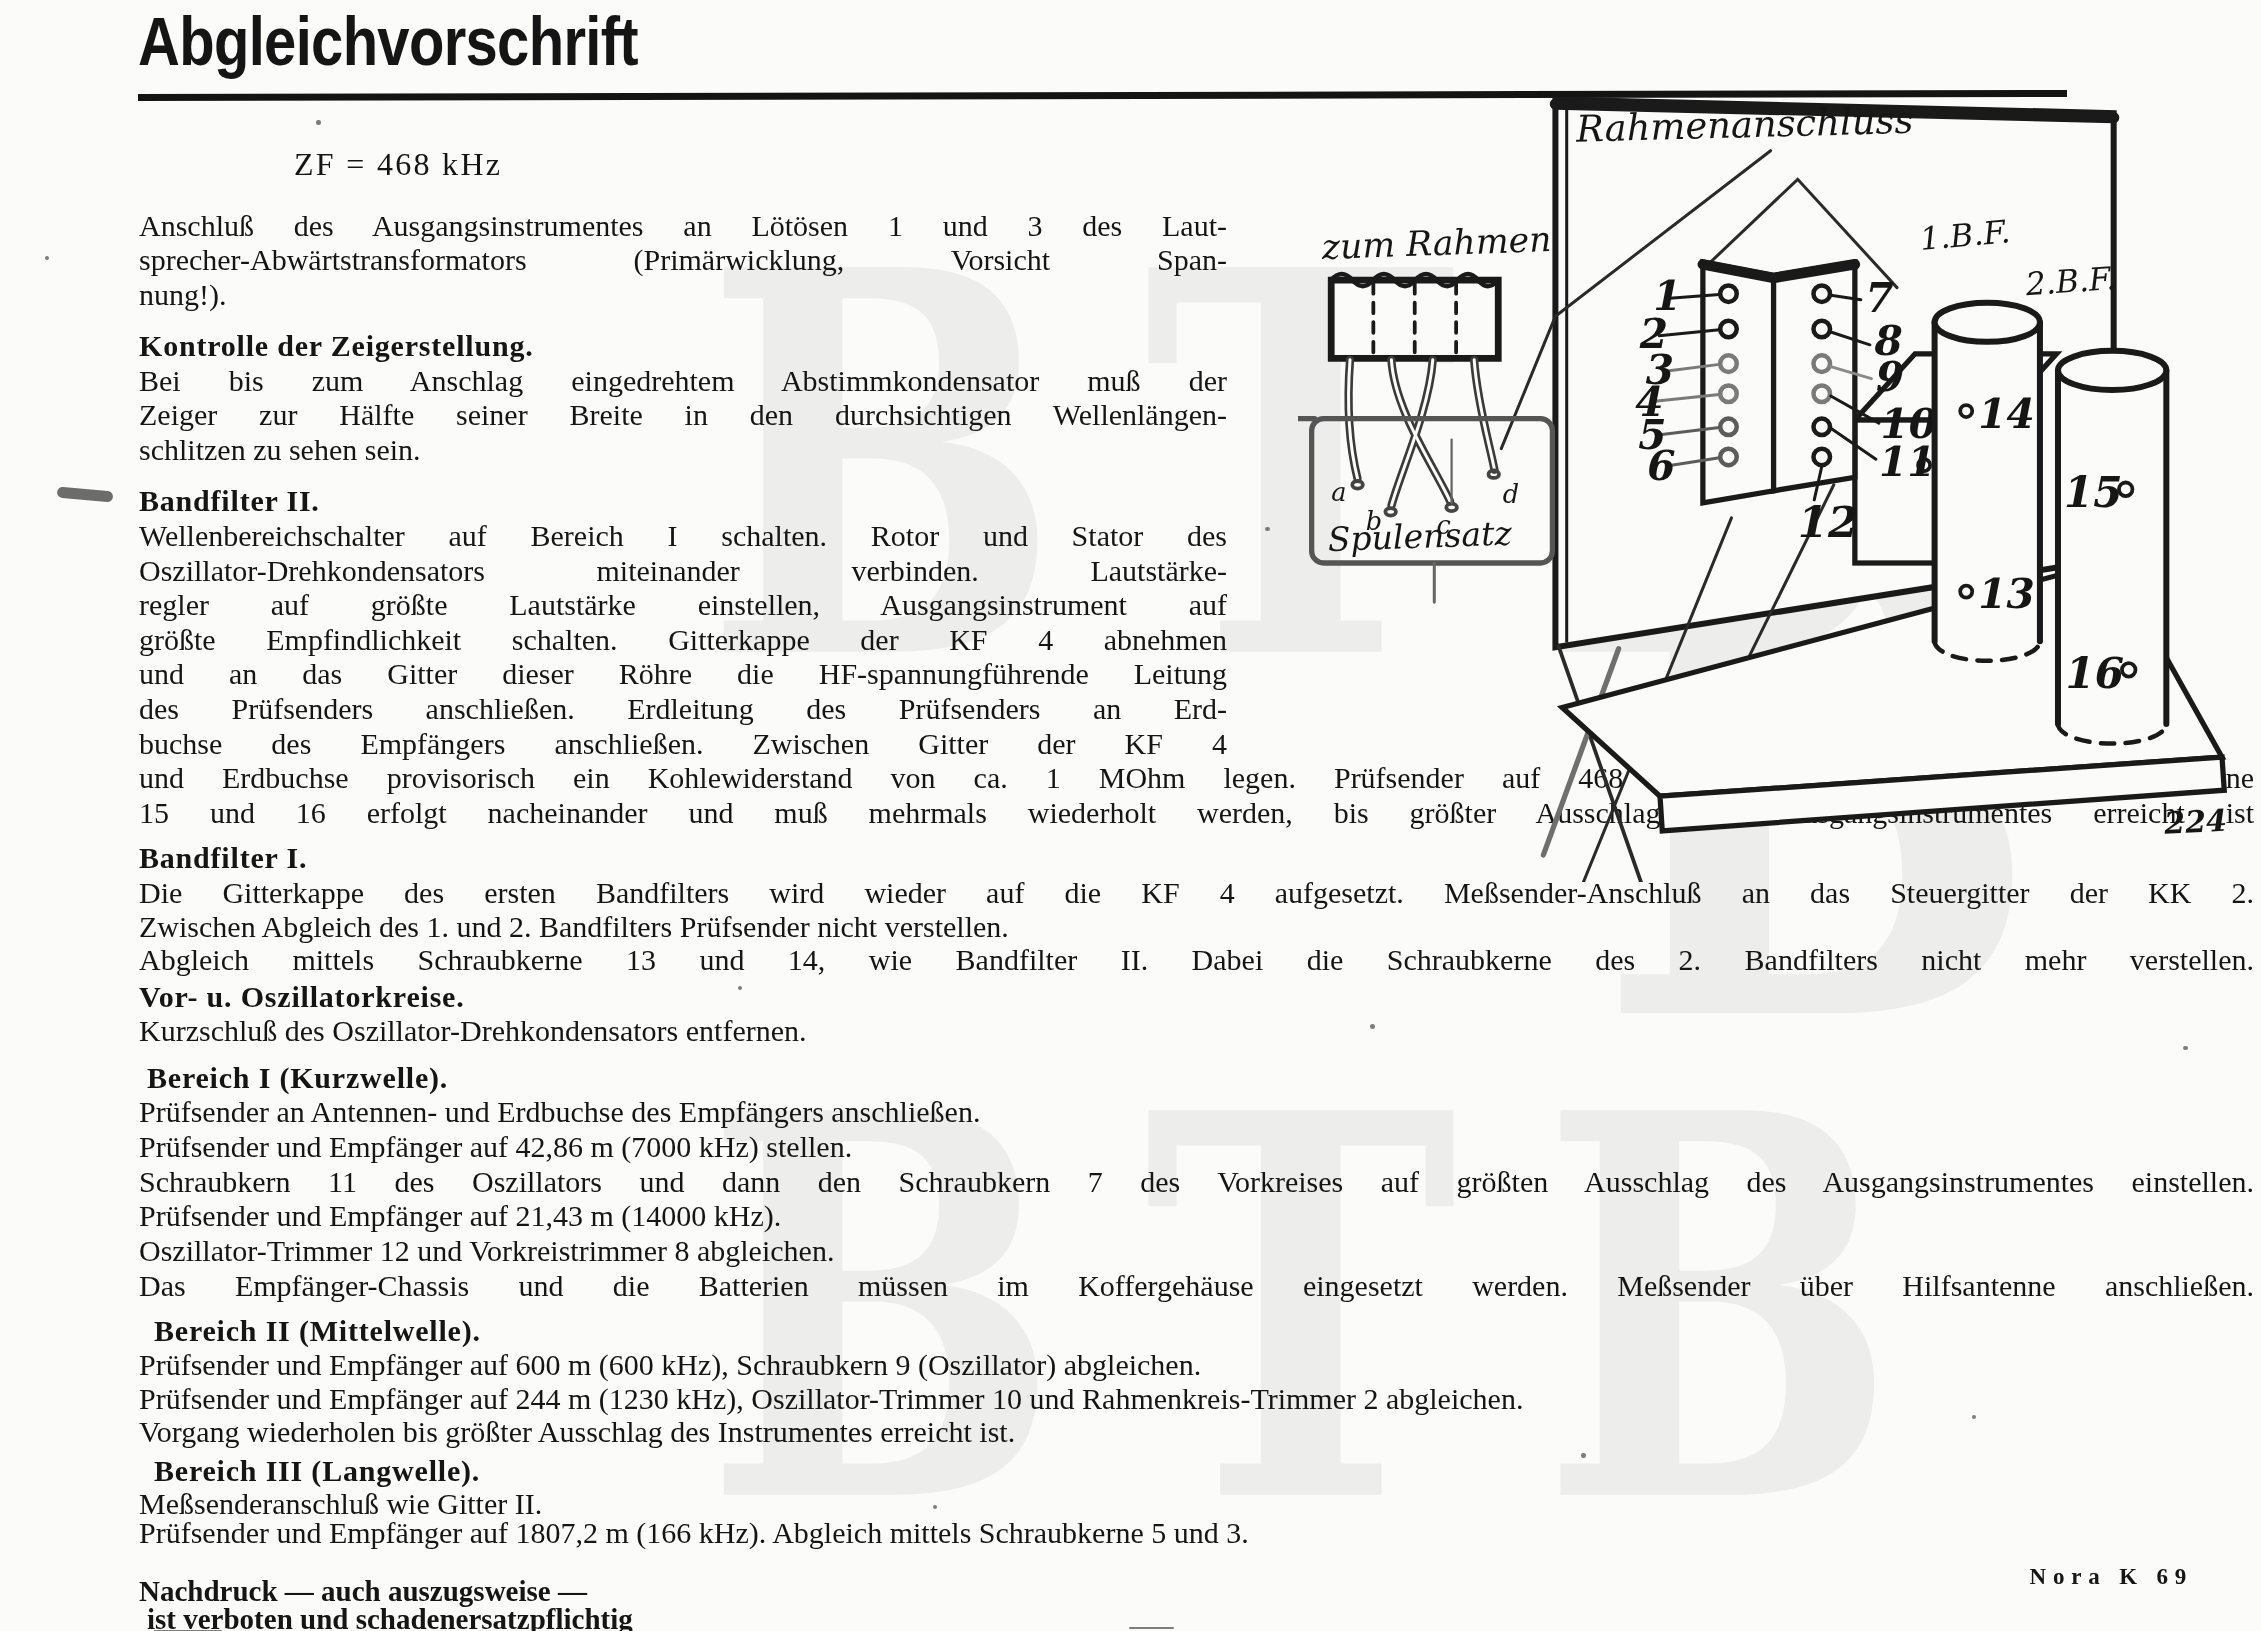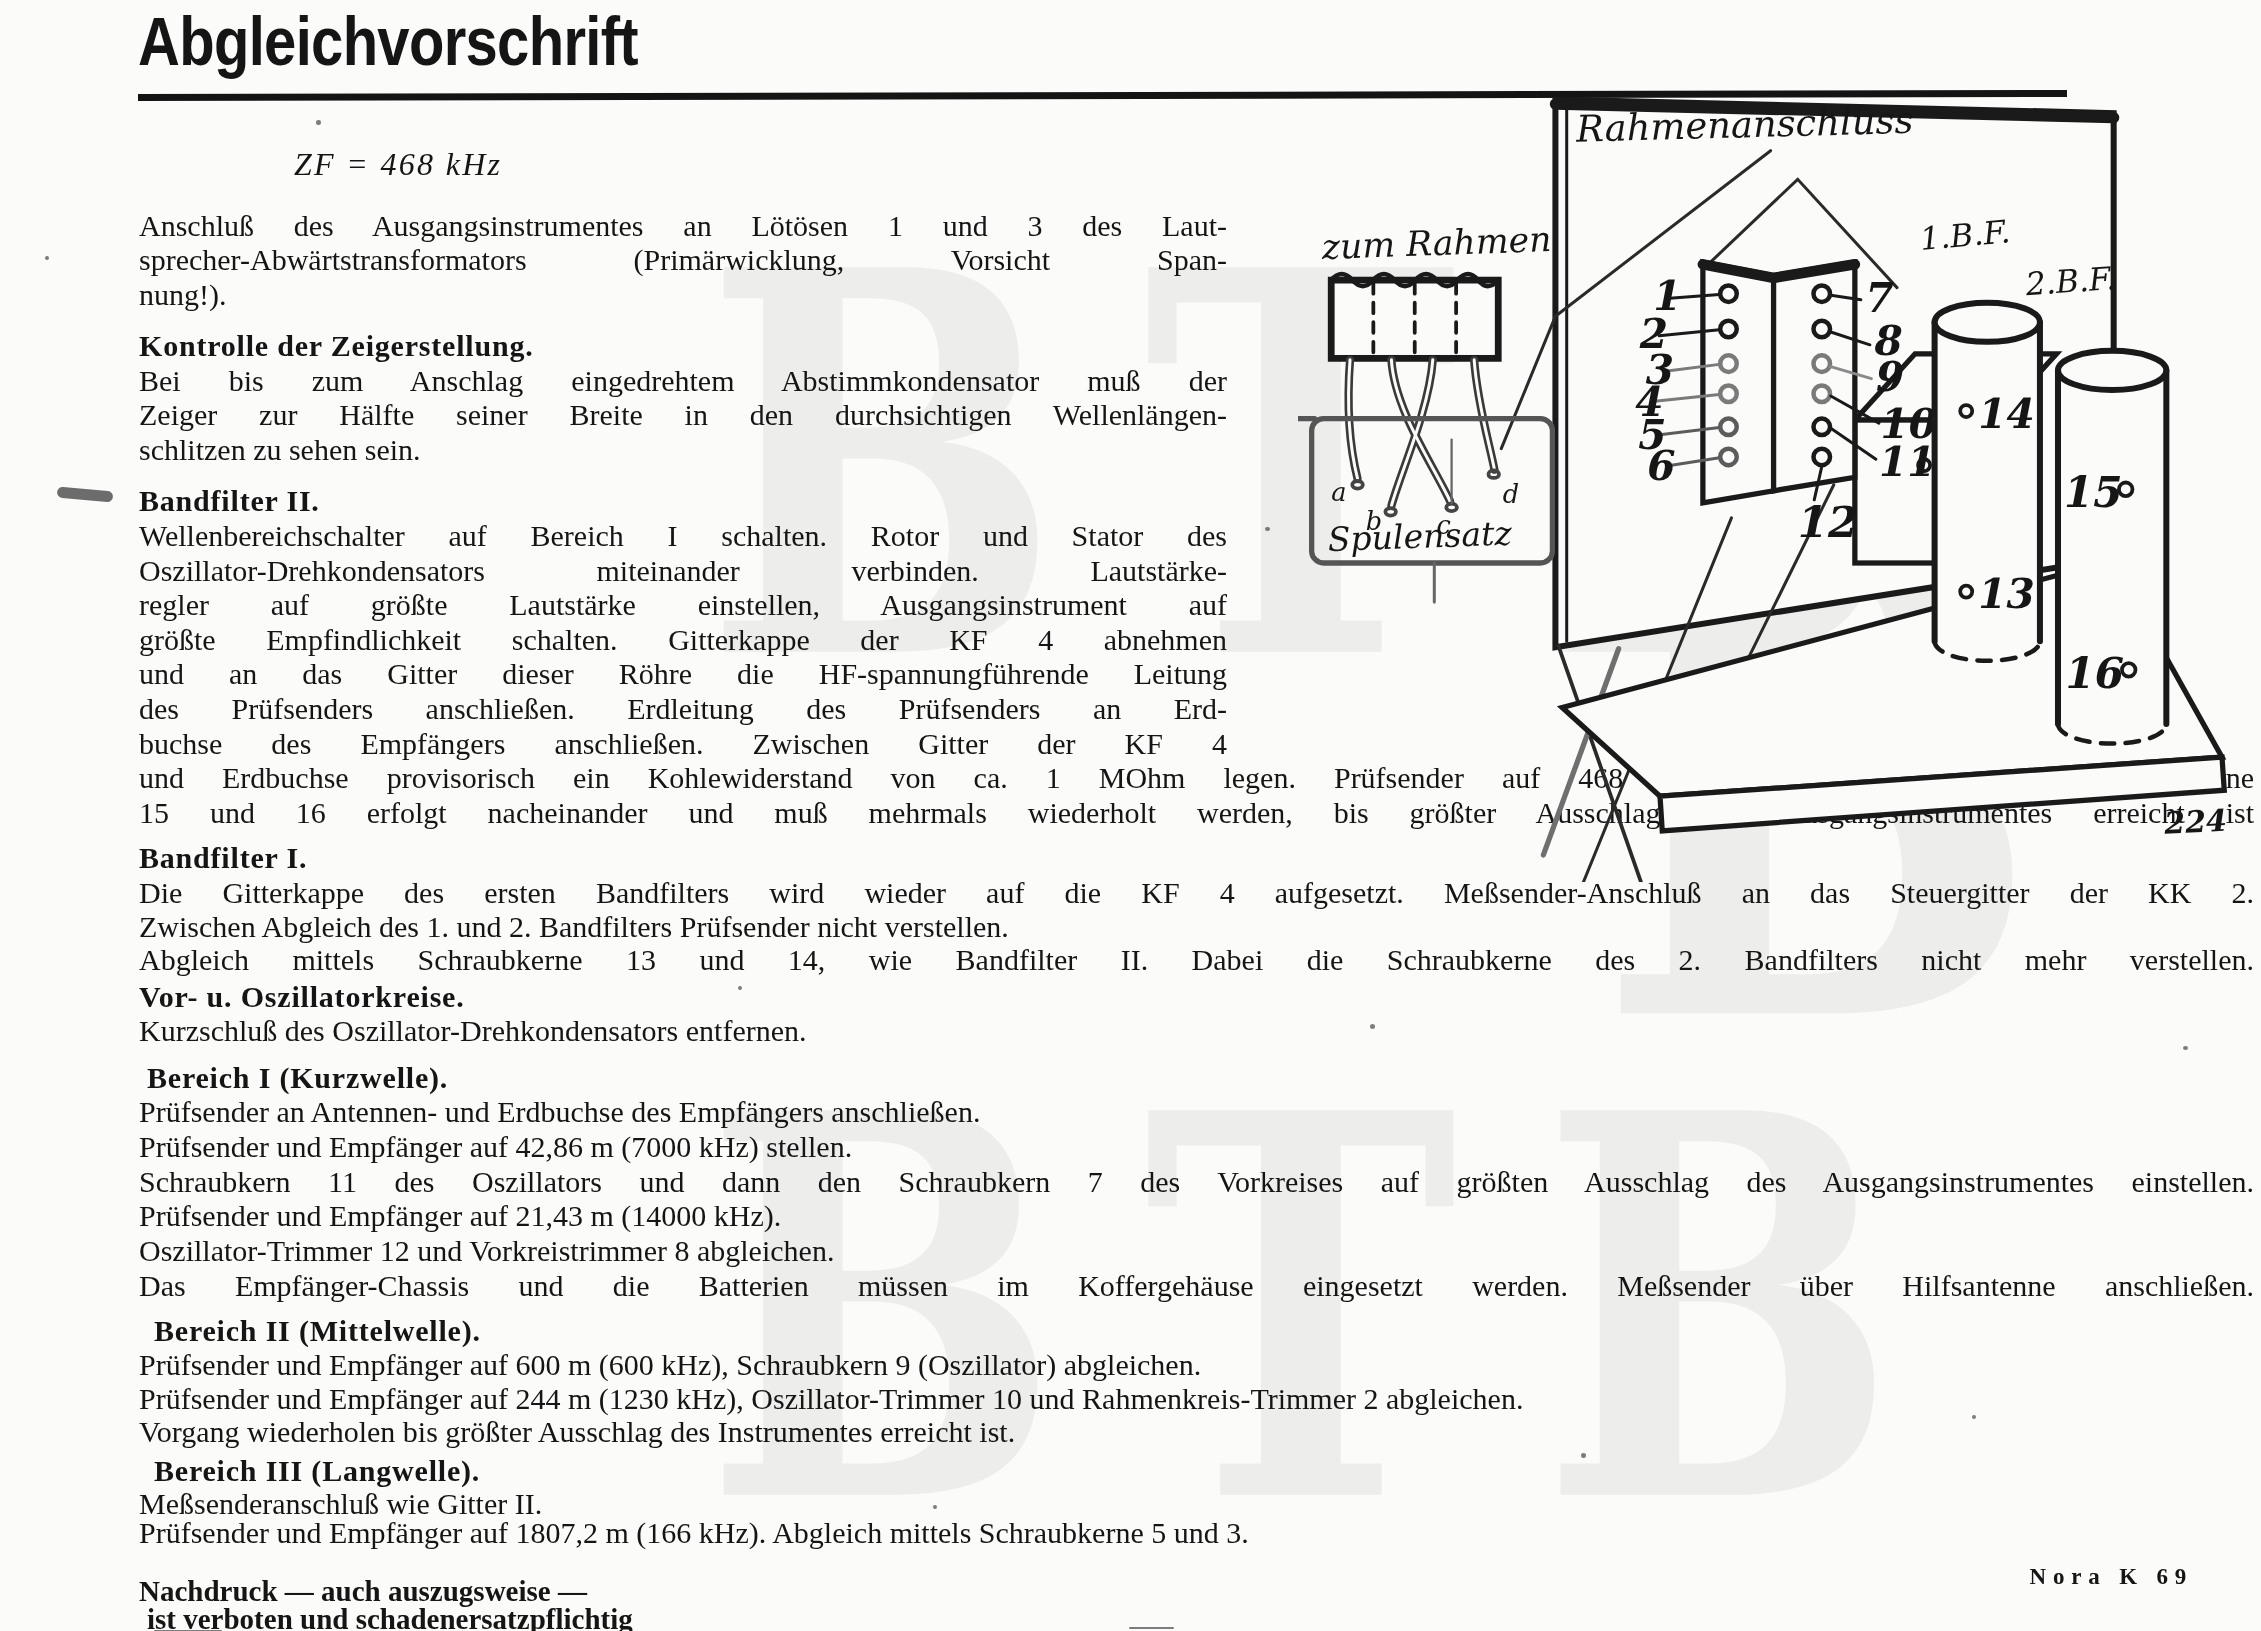--- a/index.html
+++ b/index.html
@@ -7,21 +7,21 @@
          font-family:"Liberation Serif", serif; color:#151515; overflow:hidden; }
   .wm { position:absolute; font-family:"DejaVu Serif", serif; font-weight:bold;
         color:#ededec; z-index:0; letter-spacing:83px; line-height:1;
         transform:scaleY(1.25); transform-origin:top left; user-select:none; }
   .layer { position:absolute; inset:0; z-index:2; }
   .title { position:absolute; left:138px; top:1.5px; font-family:"Liberation Sans", sans-serif;
            font-weight:bold; font-size:69px; letter-spacing:-0.8px;
            transform:scaleX(.84); transform-origin:left top; white-space:nowrap; }
   .rule { position:absolute; left:138px; top:92px; width:1929px; height:6.8px;
           background:#141414; transform:rotate(-.12deg); }
-  .zf { position:absolute; left:294px; top:146px; font-size:32px; letter-spacing:2.3px; white-space:nowrap;font-style:italic; }
+  .zf { position:absolute; left:294px; top:146px; font-size:32px; letter-spacing:2.3px; white-space:nowrap; }
   .ln { position:absolute; left:139px; font-size:30px; line-height:35px; white-space:nowrap;text-align:center; }
   .j  { white-space:normal; width:1088px; text-align:justify; text-align-last:justify; }
   .jf { white-space:normal; width:2115px; text-align:justify; text-align-last:justify; }
   .h  { font-weight:bold; letter-spacing:0.8px; }
   .foot { position:absolute; font-size:29px; font-weight:bold; white-space:nowrap; }
   .nora { position:absolute; right:68px; top:1564px; font-size:23px; font-weight:bold;
           letter-spacing:6.8px; white-space:nowrap; }
   .blob { position:absolute; left:57px; top:489px; width:56px; height:11.3px; background:#3c3c3c;
           border-radius:6px; transform:rotate(5deg); opacity:.75; }
   .sp { position:absolute; background:#2a2a2a; border-radius:50%; opacity:.6; }

